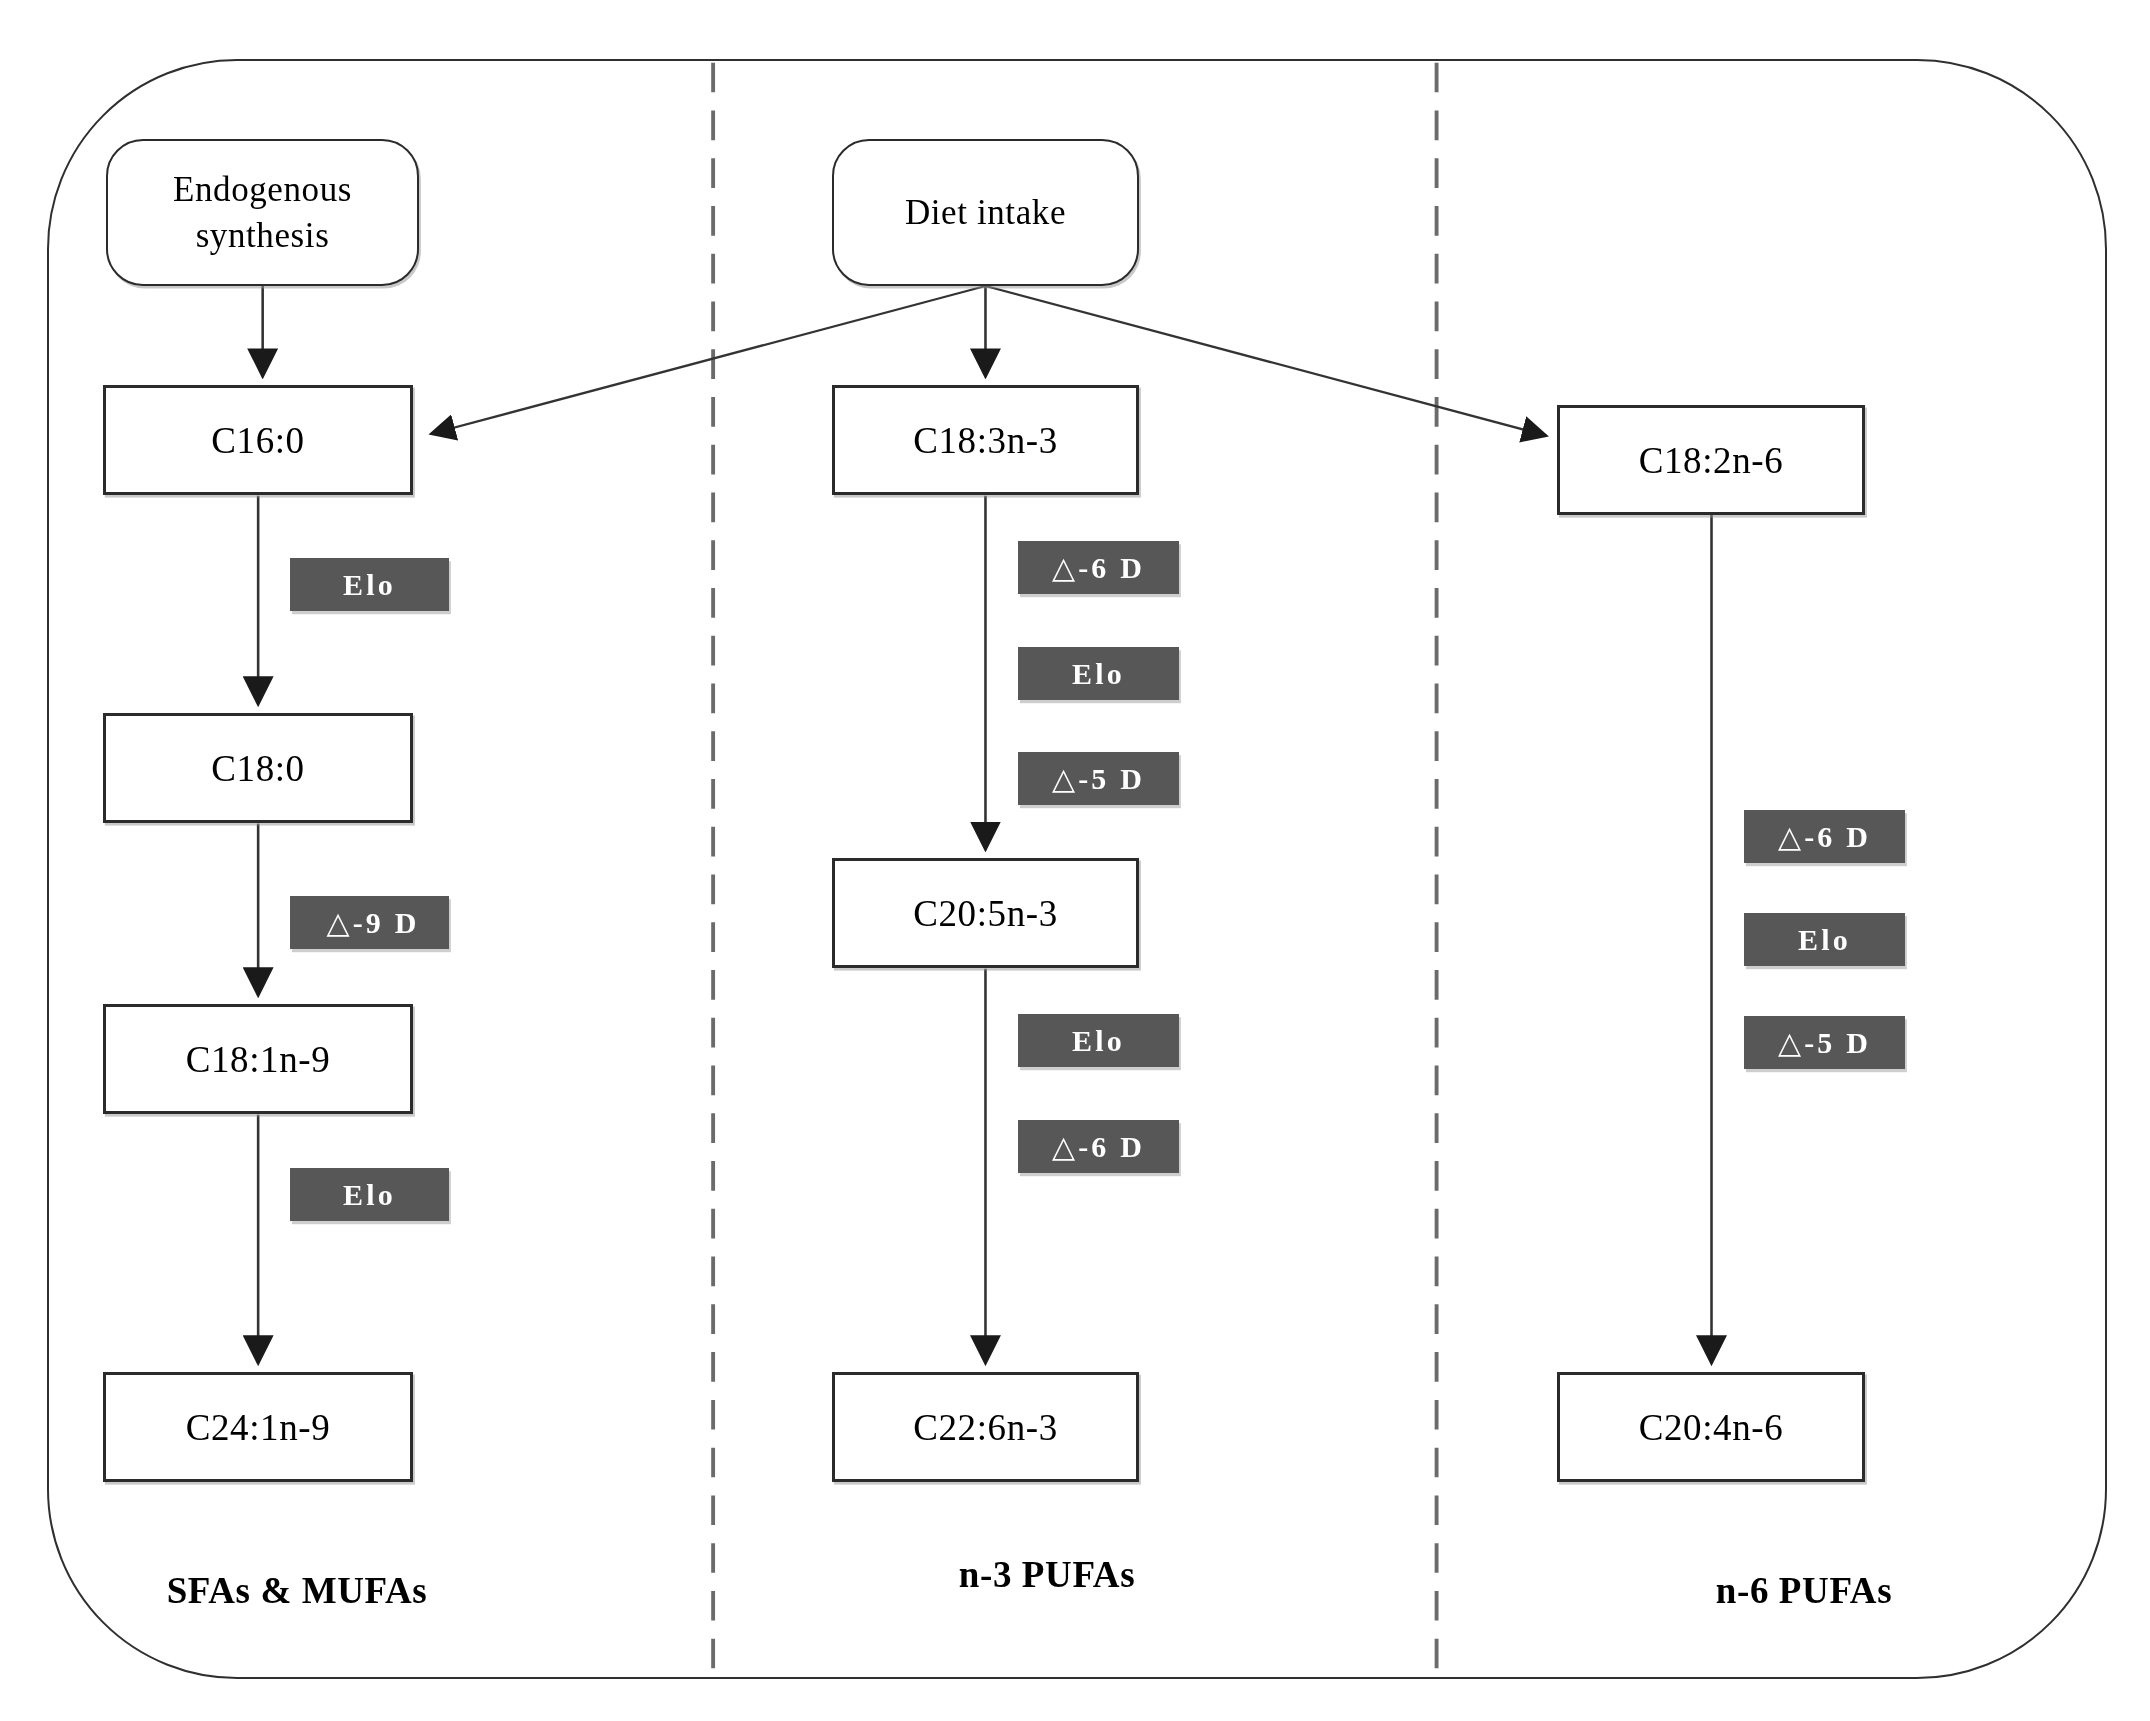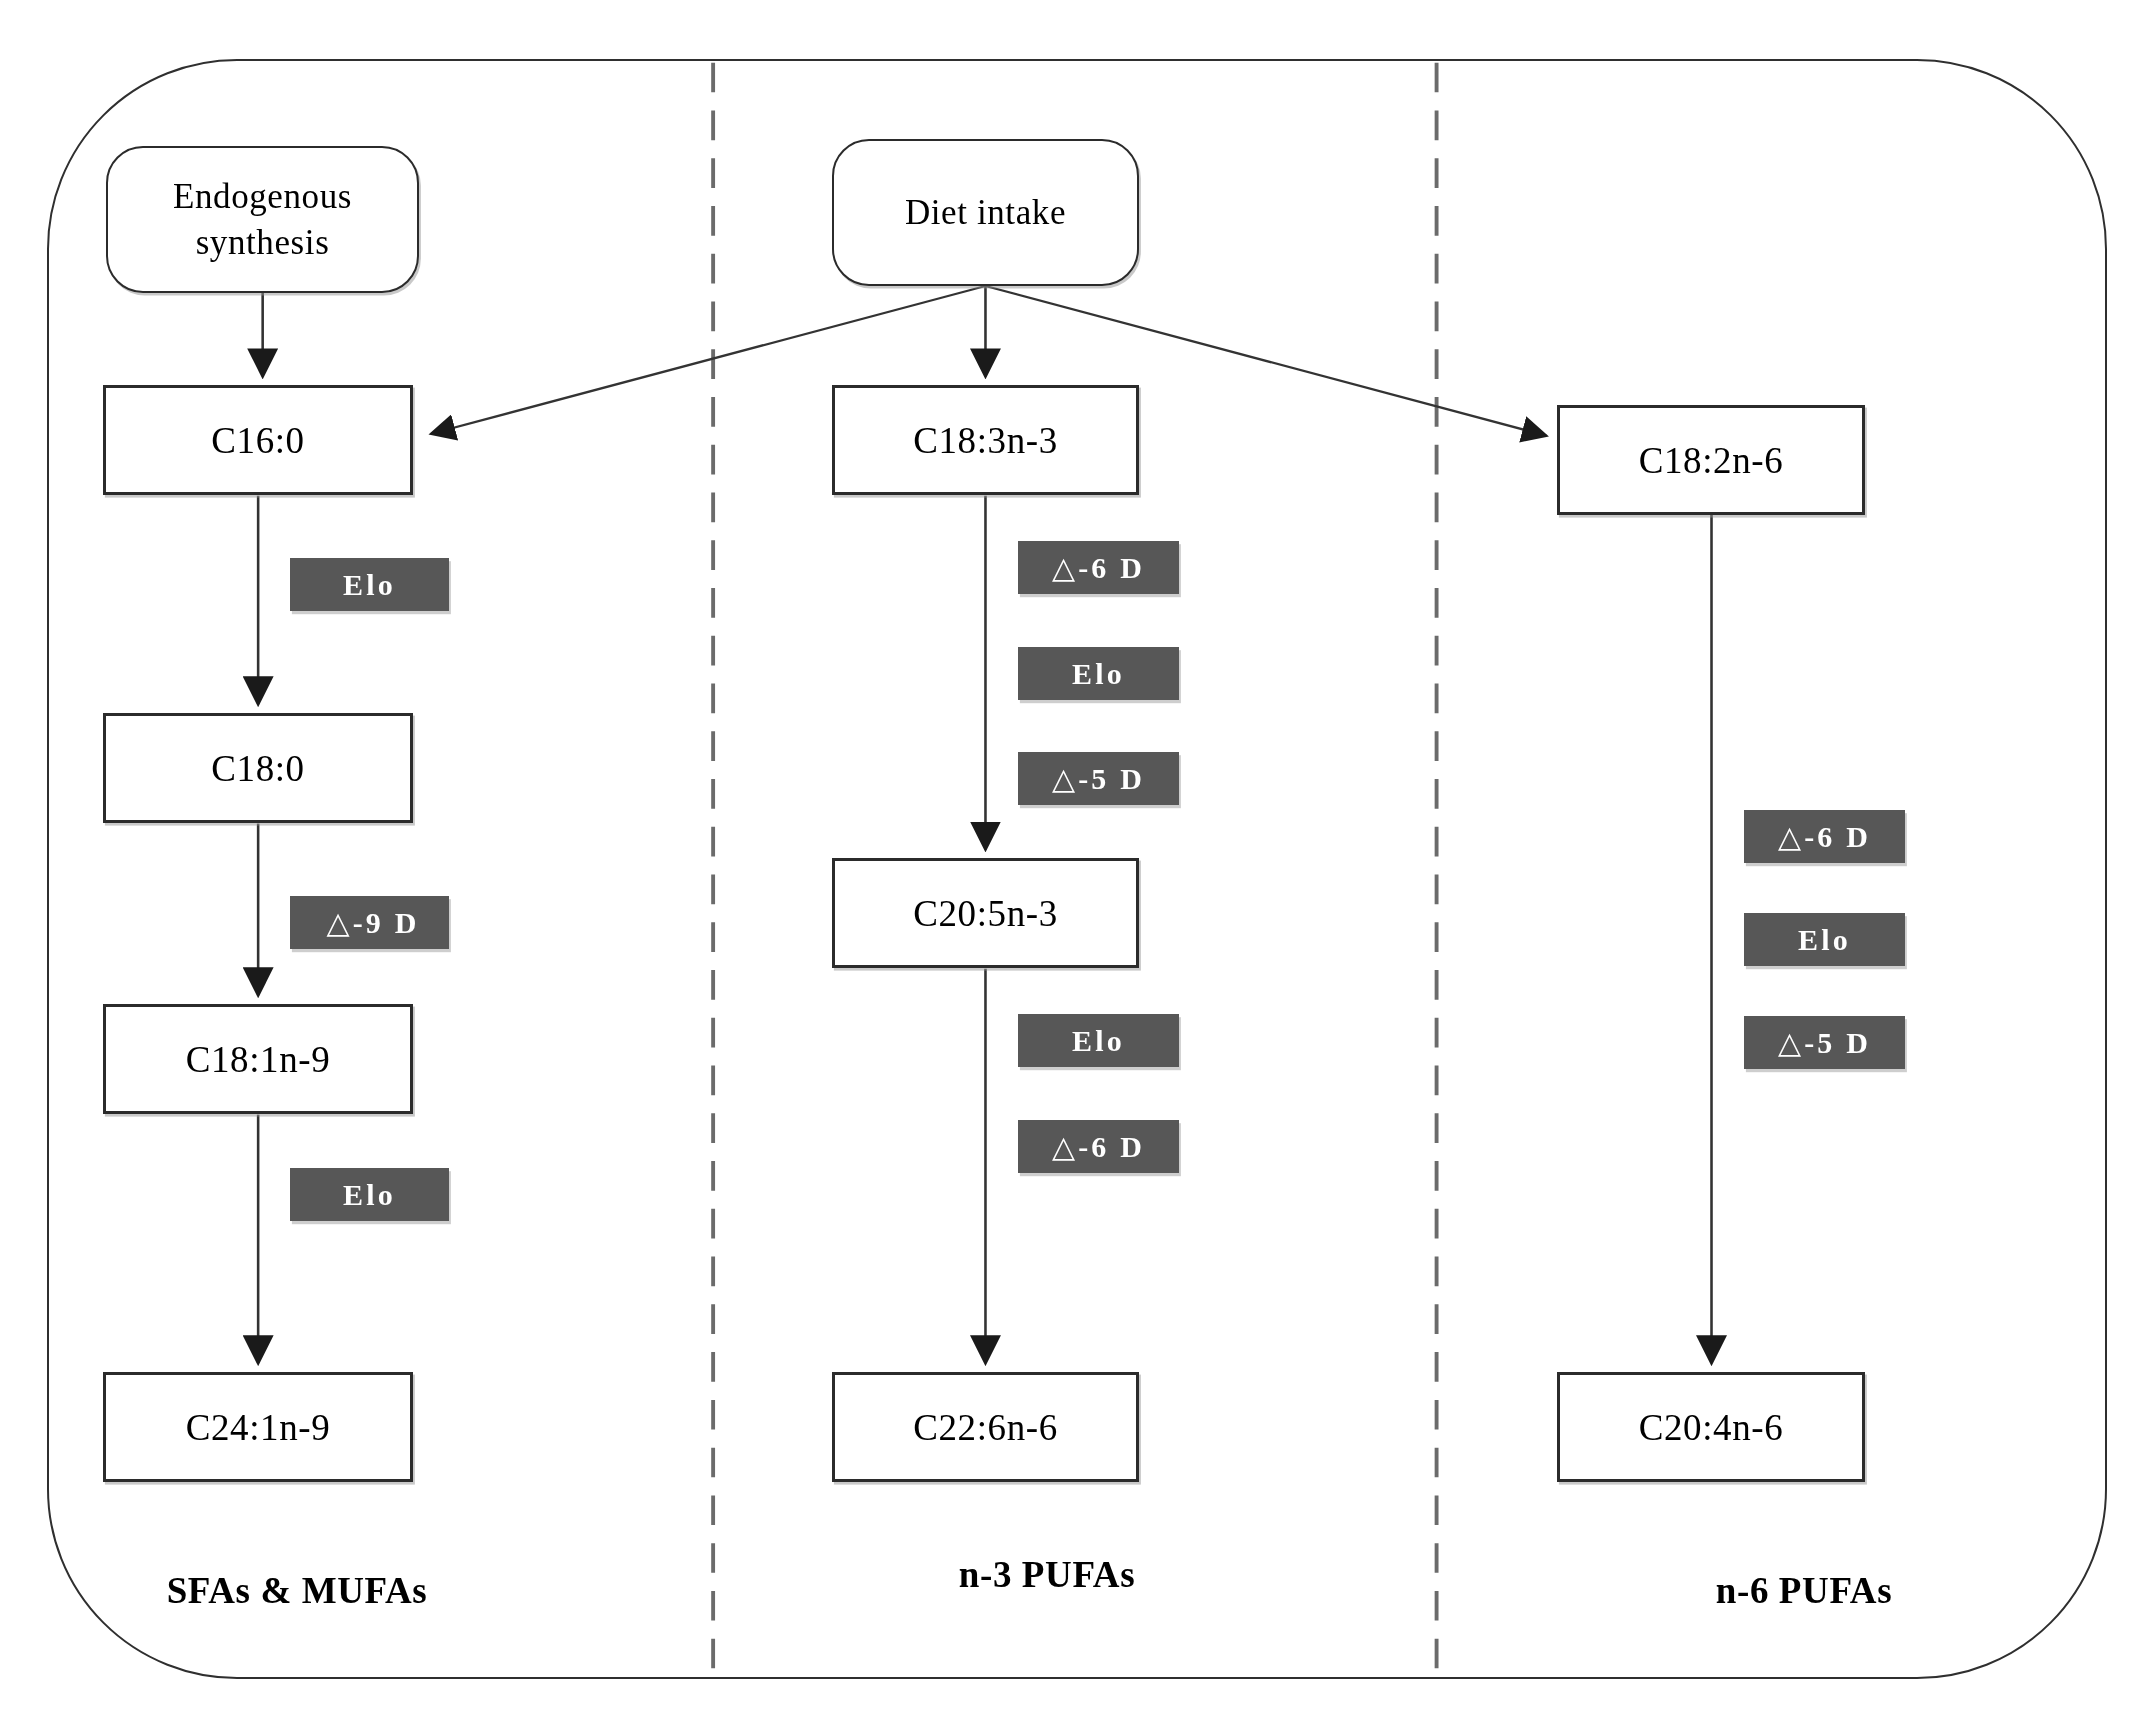--- a/index.html
+++ b/index.html
@@ -104,40 +104,40 @@
     <line x1="1527" y1="442" x2="1527" y2="583" stroke="#333333" stroke-width="4" marker-end="url(#arrow)"></line>
     <line x1="1527" y1="443" x2="668" y2="672" stroke="#333333" stroke-width="3.5" marker-end="url(#arrow)"></line>
     <line x1="1527" y1="443" x2="2396" y2="675" stroke="#333333" stroke-width="3.5" marker-end="url(#arrow)"></line>
 
     <line x1="1527" y1="768" x2="1527" y2="1316" stroke="#333333" stroke-width="4" marker-end="url(#arrow)"></line>
     <line x1="1527" y1="1501" x2="1527" y2="2112" stroke="#333333" stroke-width="4" marker-end="url(#arrow)"></line>
 
     <line x1="2652" y1="768" x2="2652" y2="2112" stroke="#333333" stroke-width="4" marker-end="url(#arrow)"></line>
   </svg>
 
-  <div class="node src" style="left:106px; top:139px; width:313px; height:147px;margin-top:7px;">Endogenous synthesis</div>
+  <div class="node src" style="left:106px; top:139px; width:313px; height:147px;">Endogenous synthesis</div>
   <div class="node src" style="left:832px; top:139px; width:307px; height:147px;">Diet intake</div>
 
   <div class="node" style="left:103px; top:385px; width:310px; height:110px;">C16:0</div>
   <div class="enzyme" style="left:290px; top:558px; width:159px; height:53px;">Elo</div>
   <div class="node" style="left:103px; top:713px; width:310px; height:110px;">C18:0</div>
   <div class="enzyme" style="left:290px; top:896px; width:159px; height:53px;padding-left:7px;">△-9 D</div>
   <div class="node" style="left:103px; top:1004px; width:310px; height:110px;">C18:1n-9</div>
   <div class="enzyme" style="left:290px; top:1168px; width:159px; height:53px;">Elo</div>
   <div class="node" style="left:103px; top:1372px; width:310px; height:110px;">C24:1n-9</div>
   <div class="cat" style="left:297px; top:1569px;text-align:center;">SFAs &amp; MUFAs</div>
 
   <div class="node" style="left:832px; top:385px; width:307px; height:110px;">C18:3n-3</div>
   <div class="enzyme" style="left:1018px; top:541px; width:161px; height:53px;">△-6 D</div>
   <div class="enzyme" style="left:1018px; top:647px; width:161px; height:53px;">Elo</div>
   <div class="enzyme" style="left:1018px; top:752px; width:161px; height:53px;">△-5 D</div>
   <div class="node" style="left:832px; top:858px; width:307px; height:110px;">C20:5n-3</div>
   <div class="enzyme" style="left:1018px; top:1014px; width:161px; height:53px;">Elo</div>
   <div class="enzyme" style="left:1018px; top:1120px; width:161px; height:53px;">△-6 D</div>
-  <div class="node" style="left:832px; top:1372px; width:307px; height:110px;">C22:6n-6</div>
+  <div class="node" style="left:832px; top:1372px; width:307px; height:110px;">C22:6n-3</div>
   <div class="cat" style="left:1047px; top:1533px;margin-top:20px;">n-3 PUFAs</div>
 
   <div class="node" style="left:1557px; top:385px; width:308px; height:110px;margin-top:20px;">C18:2n-6</div>
   <div class="enzyme" style="left:1744px; top:810px; width:161px; height:53px;">△-6 D</div>
   <div class="enzyme" style="left:1744px; top:913px; width:161px; height:53px;">Elo</div>
   <div class="enzyme" style="left:1744px; top:1016px; width:161px; height:53px;">△-5 D</div>
   <div class="node" style="left:1557px; top:1372px; width:308px; height:110px;">C20:4n-6</div>
   <div class="cat" style="left:1804px; top:1569px;">n-6 PUFAs</div>
 
 </div>

